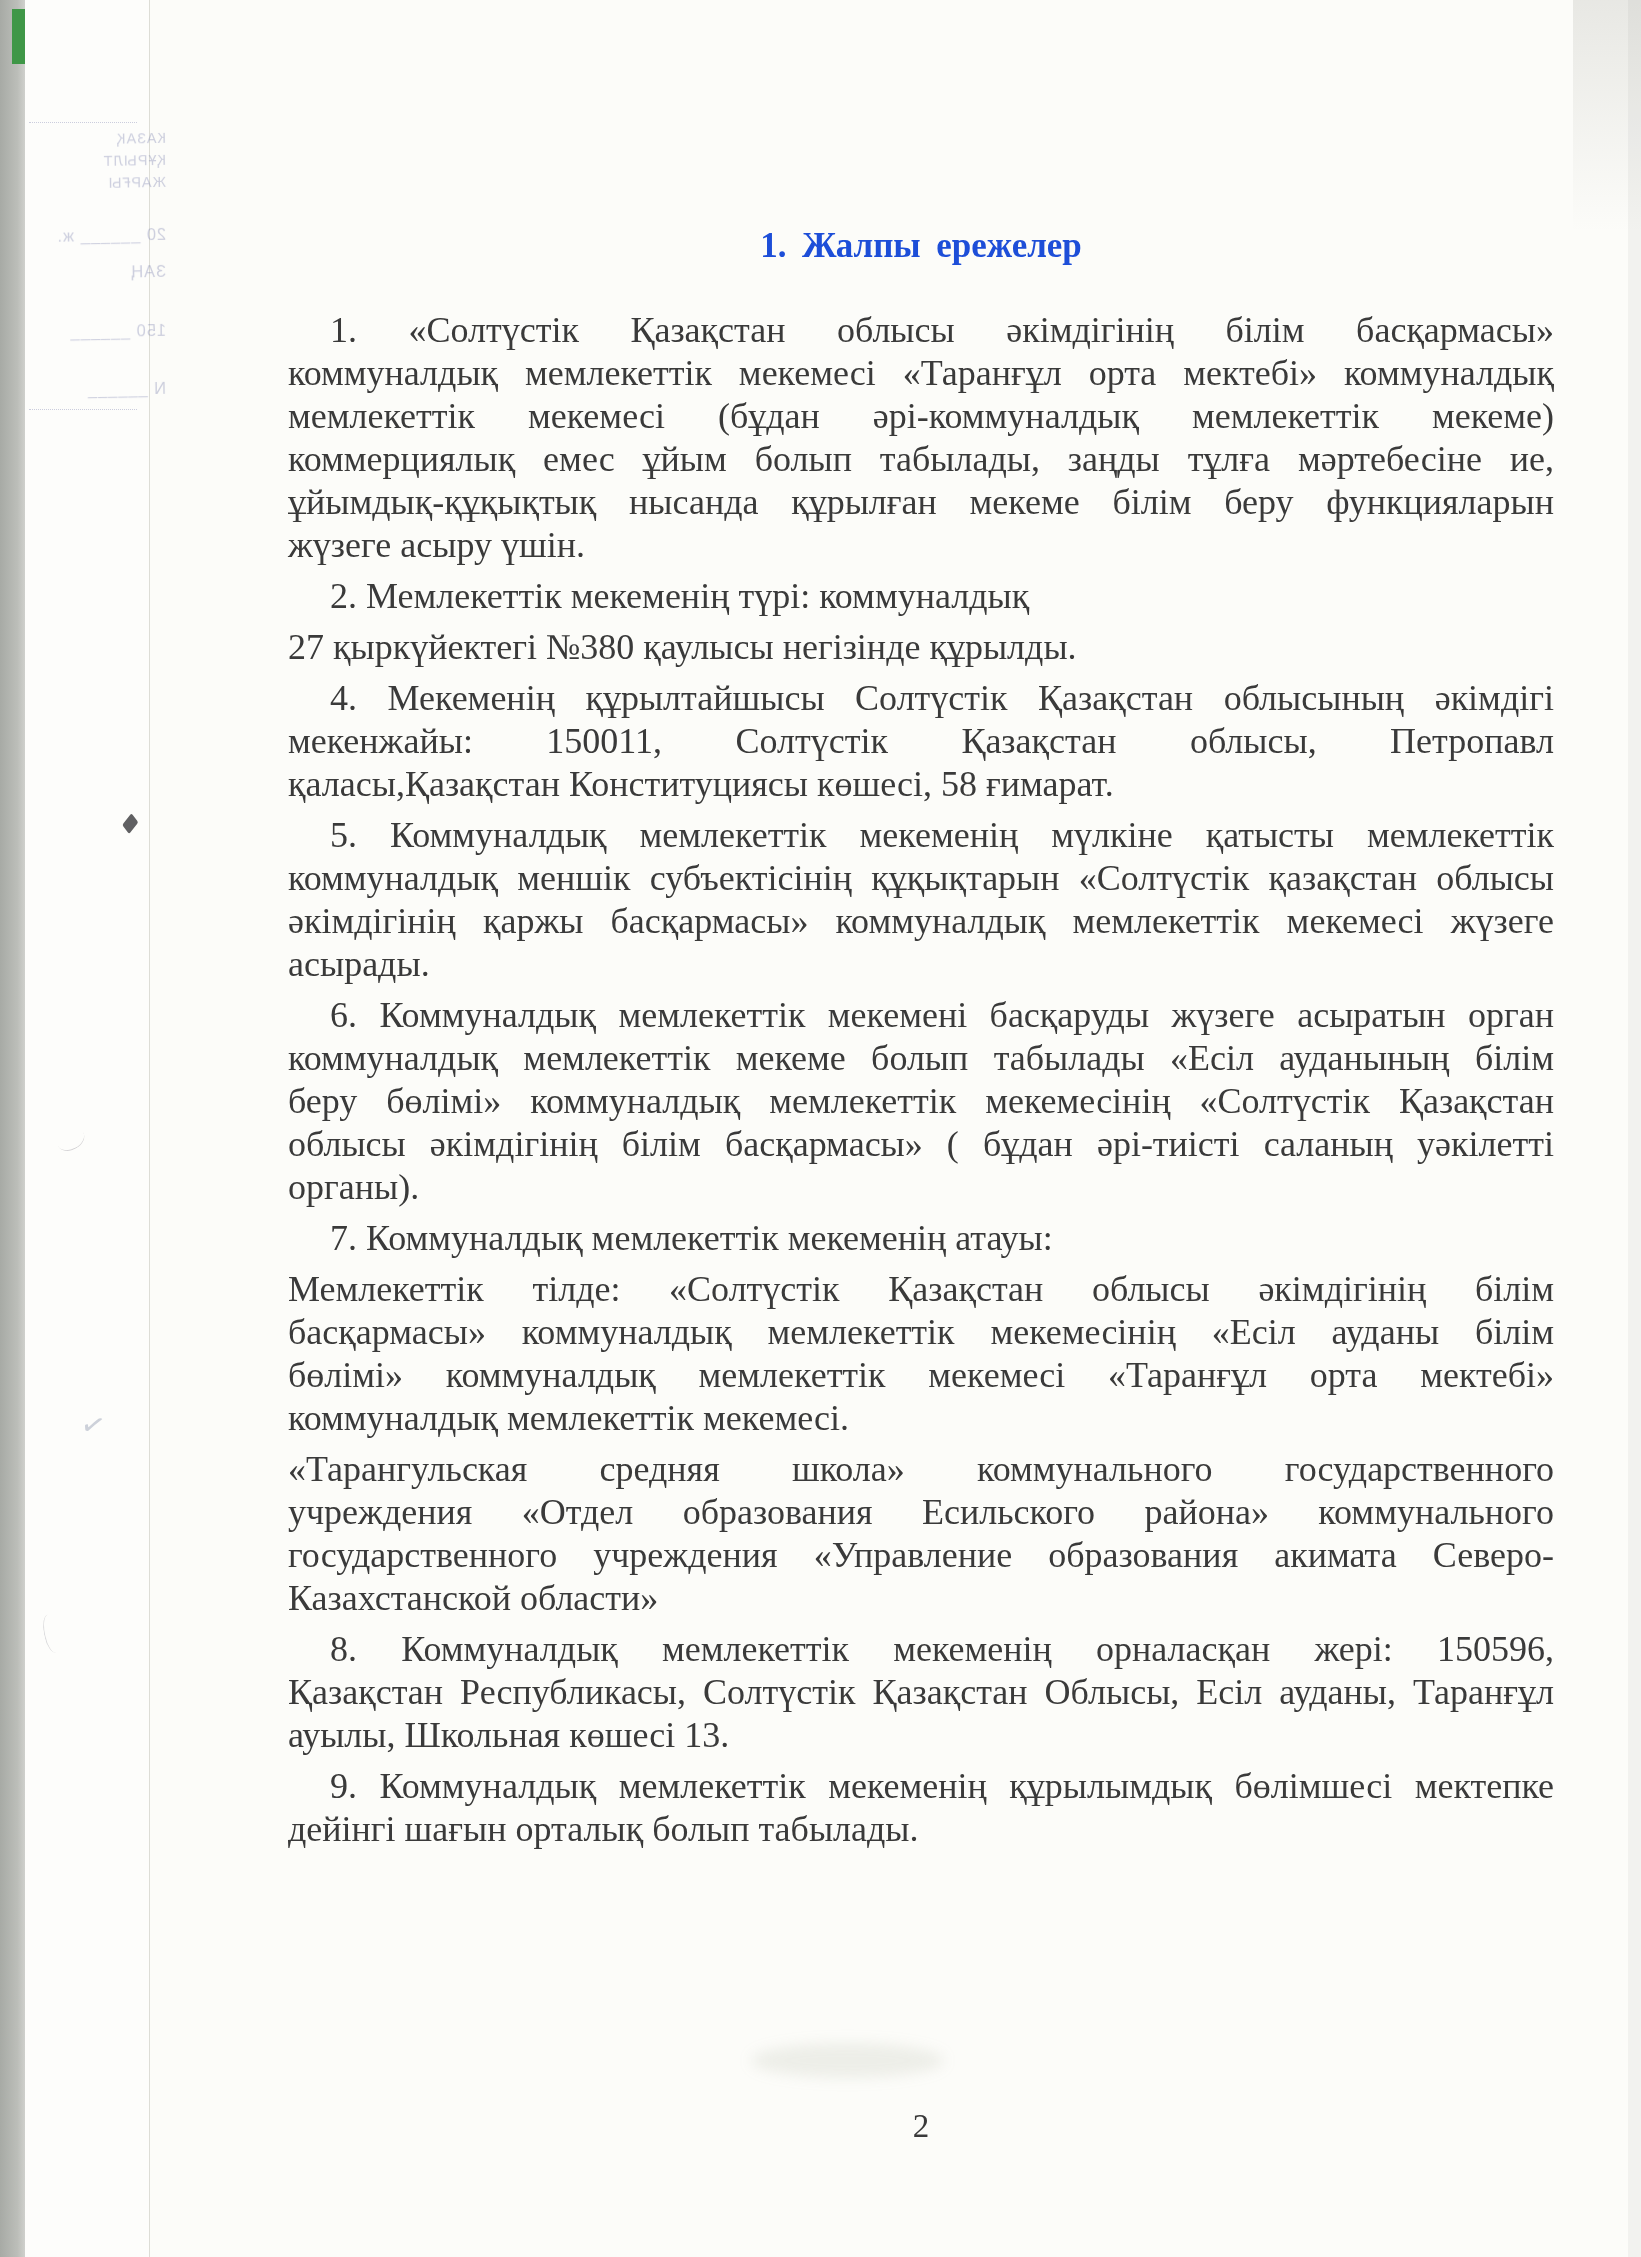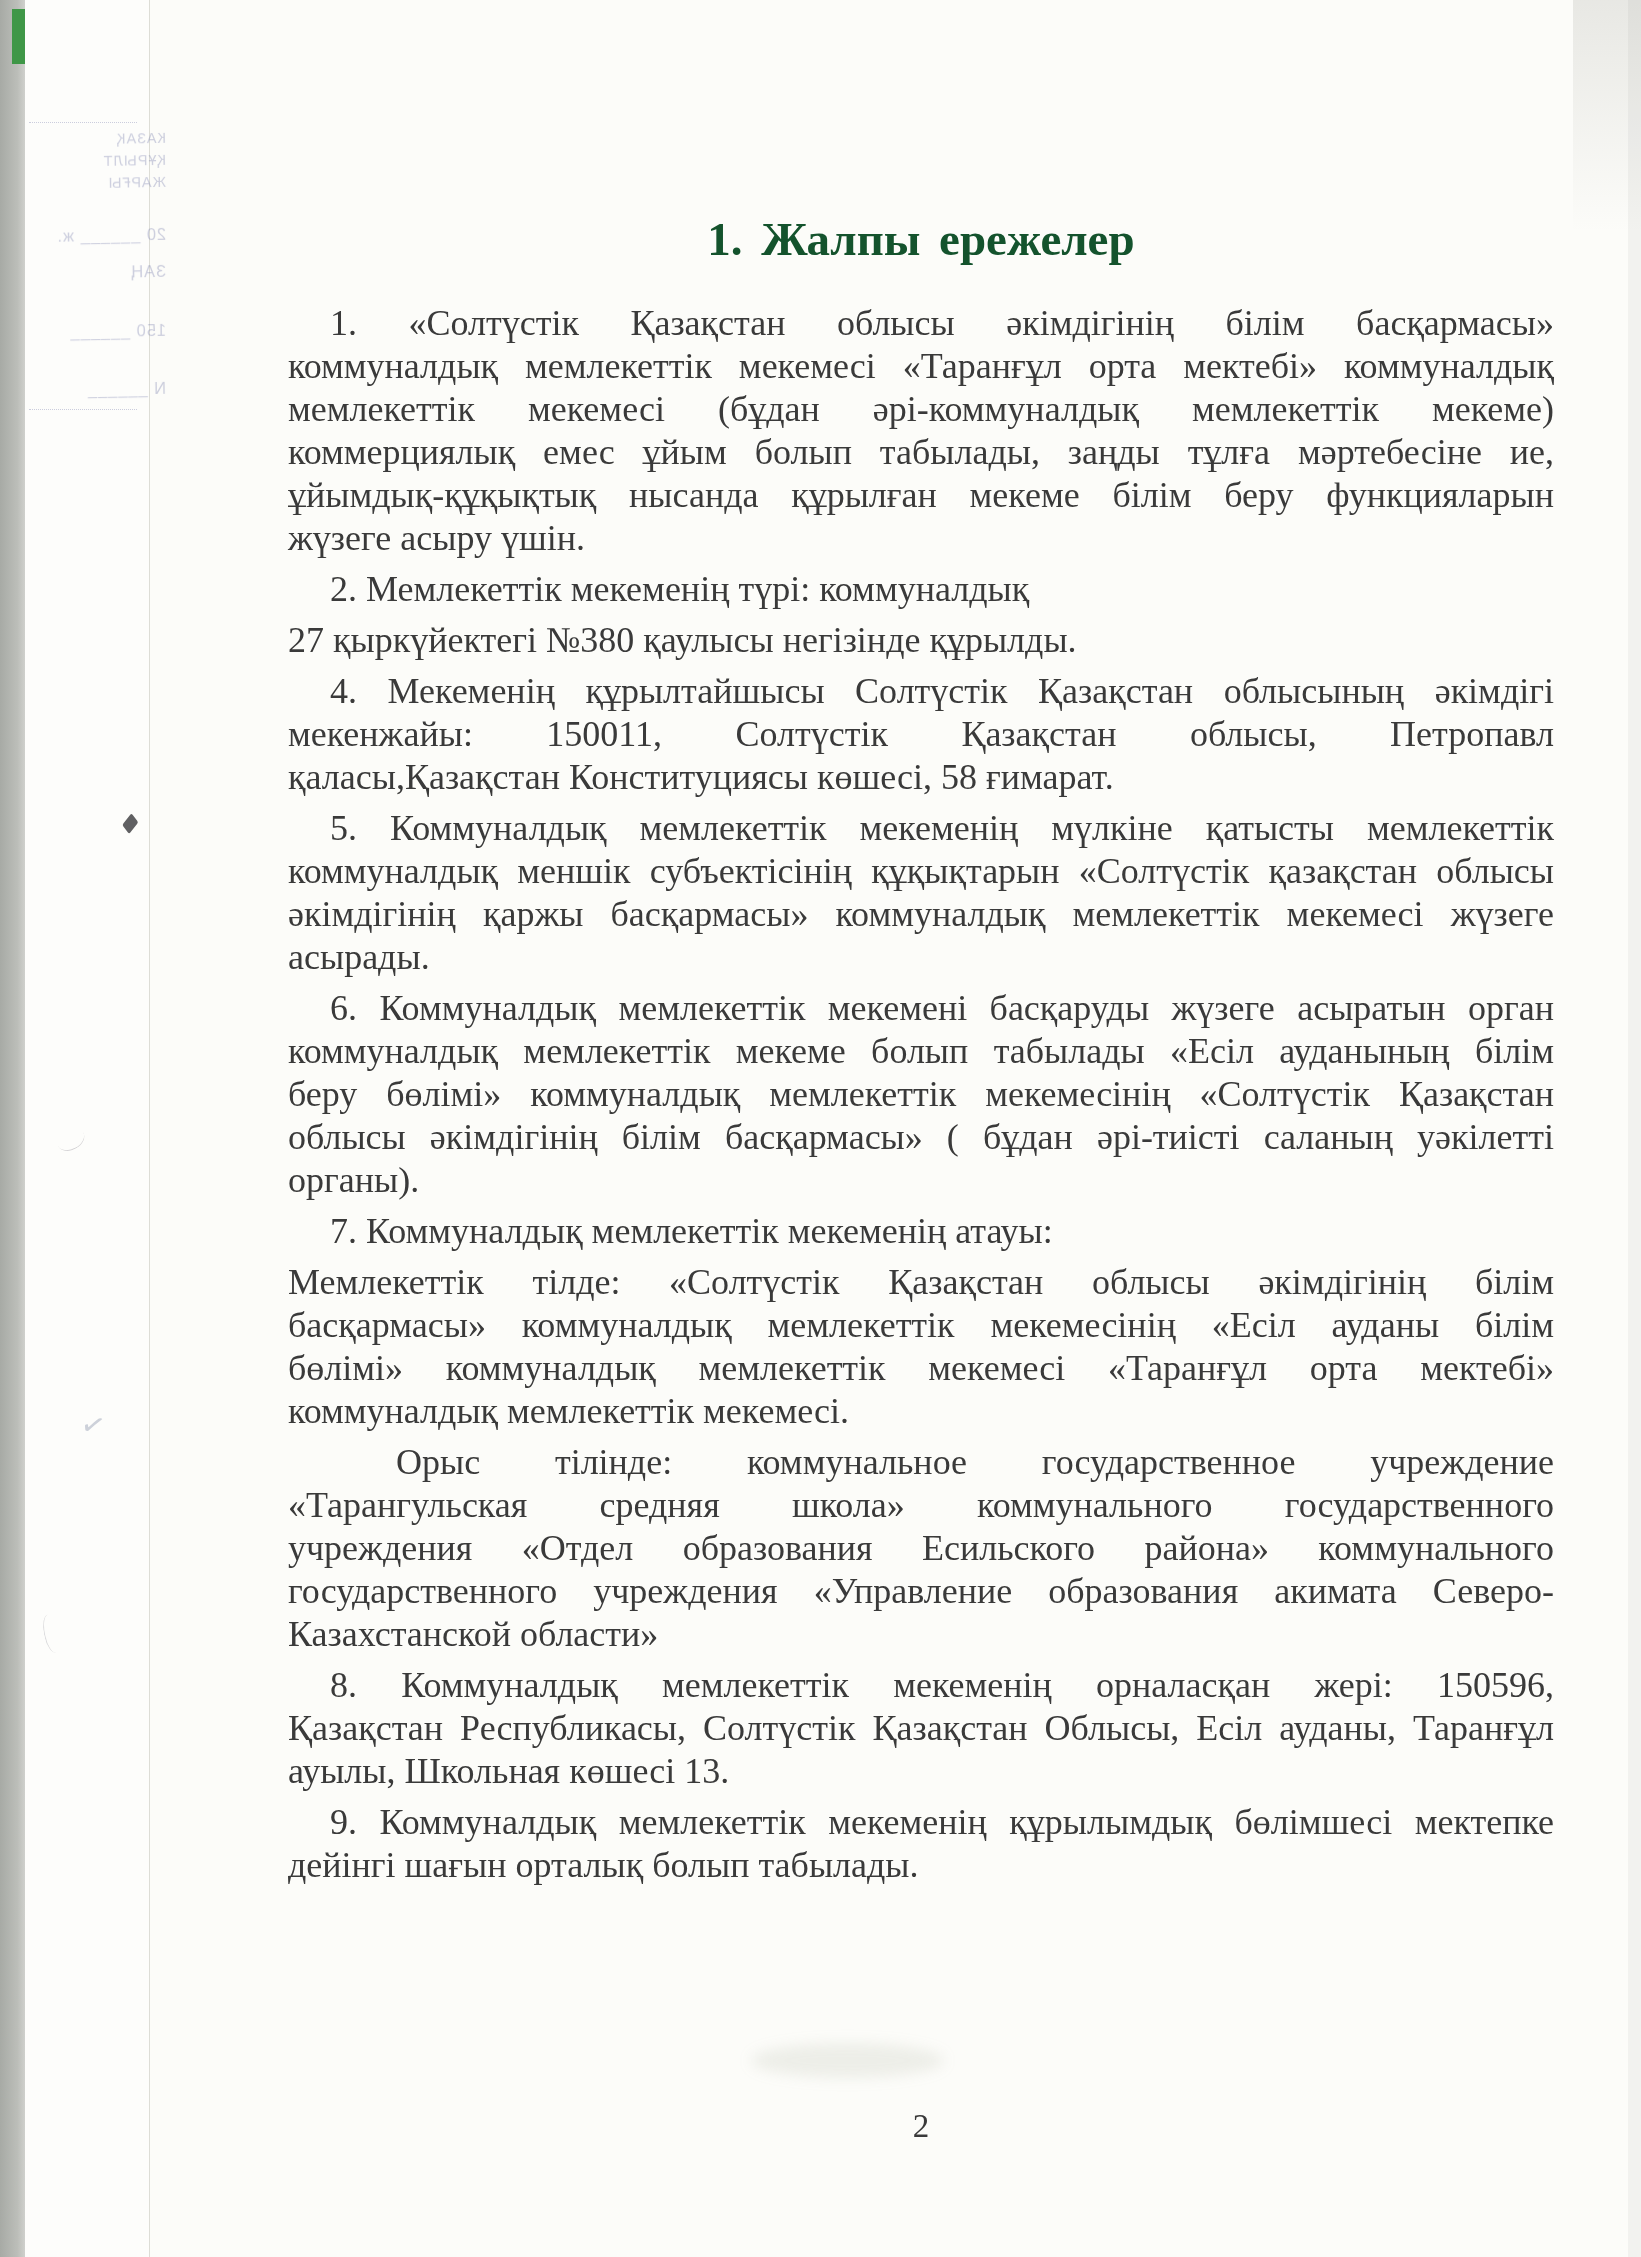--- a/index.html
+++ b/index.html
@@ -30,22 +30,22 @@
   .mark-squiggle1{position:absolute;left:56px;top:1128px;width:29px;height:21px;
         border-bottom:1.9px solid rgba(125,120,130,.32);border-radius:50%;transform:rotate(-28deg);}
   .mark-check{position:absolute;left:81px;top:1408px;font-size:29px;color:rgba(115,125,155,.35);
         transform:rotate(14deg);font-family:"Liberation Sans",sans-serif;}
   .mark-paren{position:absolute;left:44px;top:1614px;width:15.4px;height:39px;
         border-left:1.9px solid rgba(130,130,140,.28);border-radius:50%;transform:rotate(-12deg);}
   .smudge{position:absolute;left:751px;top:2043px;width:193px;height:35px;border-radius:50%;
         background:rgba(140,150,120,.13);filter:blur(6.8px);}
   
   .content{position:absolute;left:280px;right:79px;top:217px;}
-  .doc-title{text-align:center;font-weight:bold;font-size:47px;line-height:42px;
-        margin:1px 0 42px 0;color:#14532d;word-spacing:6.8px;}
+  .doc-title{text-align:center;font-weight:bold;font-size:35px;line-height:42px;
+        margin:8px 0 42px 0;color:#1d4ed8;word-spacing:6.8px;}
   .para{margin:8px;font-size:36px;line-height:43px;}
   .line{text-align:justify;text-align-last:justify;}
   .line.last{text-align-last:left;}
   .line.first-normal{text-indent:42px;}
   .line.first-large{text-indent:108px;}
   .pagenum{position:absolute;left:280px;right:79px;top:2105px;text-align:center;
         font-size:33px;line-height:42px;color:#3a3a3a;}
 </style>
 </head>
 <body>
@@ -114,21 +114,20 @@
         <div class="para">
           <div class="line last first-normal">7. Коммуналдық мемлекеттік мекеменің атауы:</div>
         </div>
         <div class="para">
           <div class="line">Мемлекеттік тілде: «Солтүстік Қазақстан облысы әкімдігінің білім</div>
           <div class="line">басқармасы» коммуналдық мемлекеттік мекемесінің «Есіл ауданы білім</div>
           <div class="line">бөлімі» коммуналдық мемлекеттік мекемесі «Таранғұл орта мектебі»</div>
           <div class="line last">коммуналдық  мемлекеттік мекемесі.</div>
         </div>
         <div class="para">
-          <div class="line first-large">Орыс тілінде: коммунальное государственное учреждение</div>
           <div class="line">«Тарангульская средняя школа» коммунального государственного</div>
           <div class="line">учреждения «Отдел образования Есильского района» коммунального</div>
           <div class="line">государственного учреждения «Управление образования акимата Северо-</div>
           <div class="line last">Казахстанской области»</div>
         </div>
         <div class="para">
           <div class="line first-normal">8. Коммуналдық мемлекеттік мекеменің орналасқан жері: 150596,</div>
           <div class="line">Қазақстан Республикасы, Солтүстік Қазақстан Облысы, Есіл ауданы, Таранғұл</div>
           <div class="line last">ауылы, Школьная көшесі 13.</div>
         </div>

